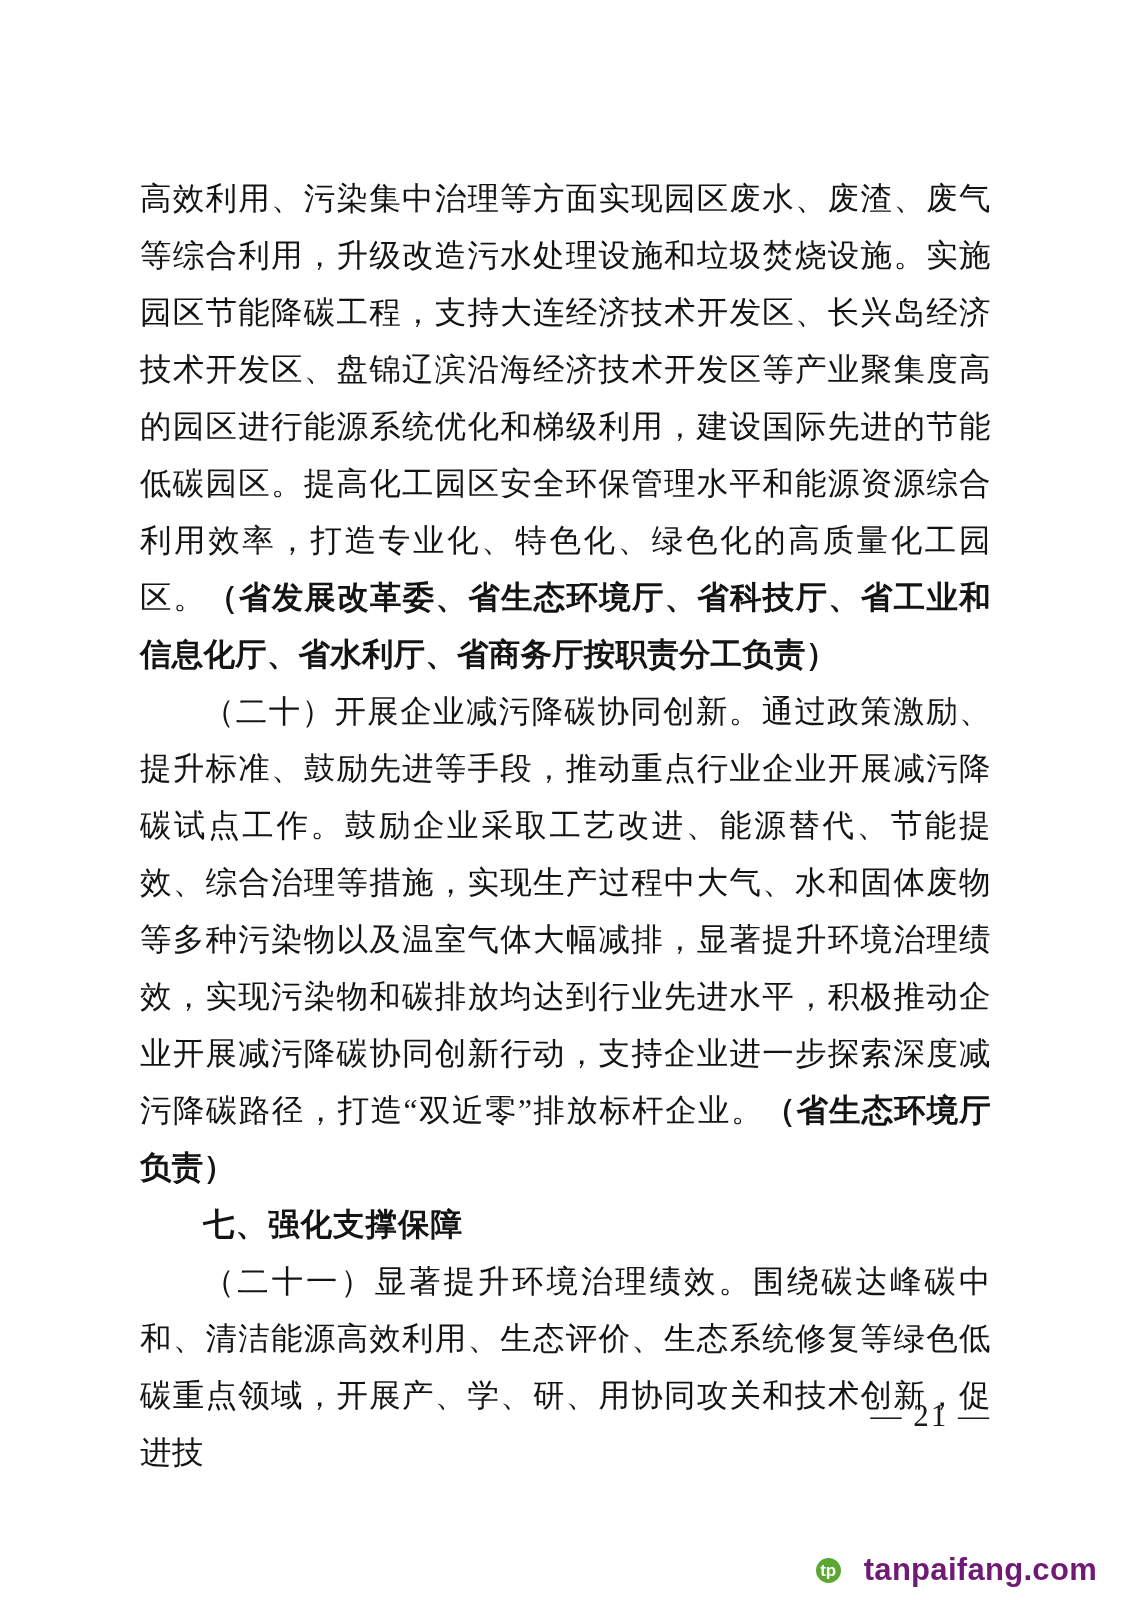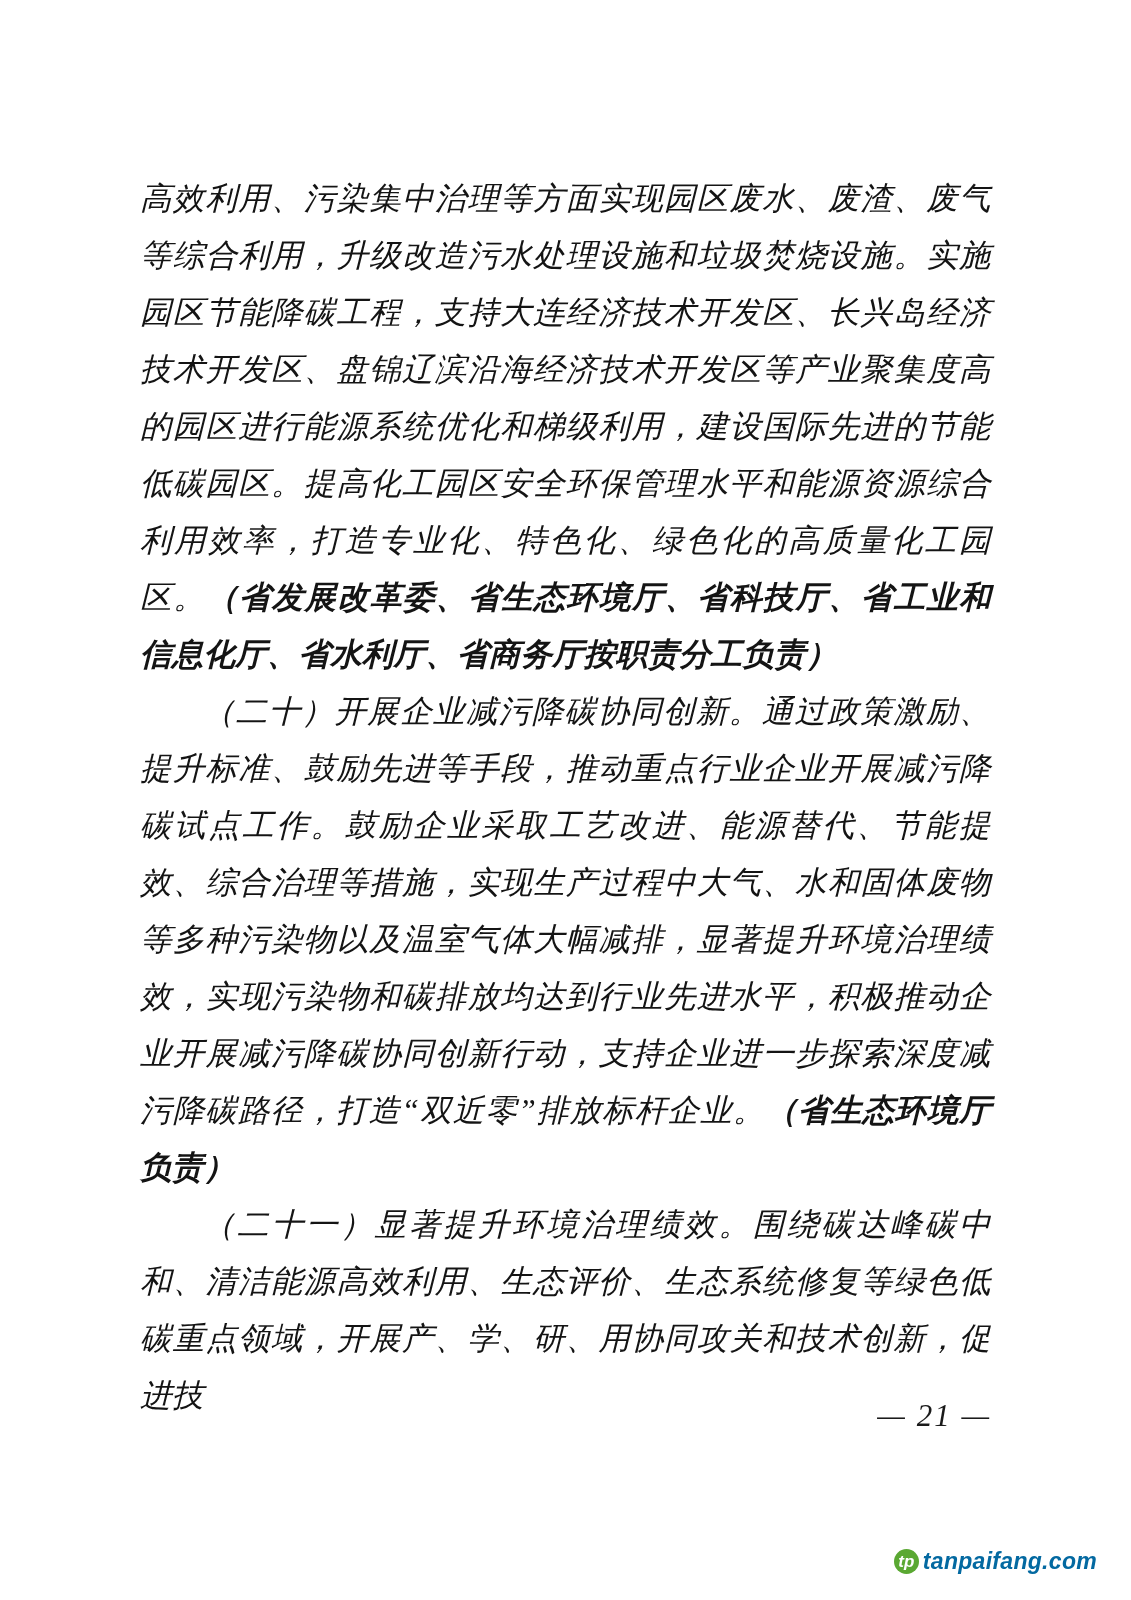--- a/index.html
+++ b/index.html
@@ -17,21 +17,20 @@
   }
 
   .page {
     position: absolute;
     left: 0;
     top: 0;
     width: 1131px;
     height: 1600px;
     box-sizing: border-box;
     padding: 170px 140px 14px 140px;
-    font-style: italic;
   }
 
   .doc-body {
     width: 851px;
   }
 
   p.para {
     margin: 0 0 0 0;
     font-size: 31.5px;
     line-height: 57px;
@@ -69,55 +68,56 @@
     top: 1398px;
     font-size: 31px;
     letter-spacing: 2px;
     color: #1a1a1a;
     font-family: "Liberation Serif", "DejaVu Serif", serif;
   }
 
   .watermark {
     position: absolute;
     right: 34px;
-    bottom: 25px;
+    bottom: 12px;
     display: flex;
     align-items: center;
-    gap: 4px;
+    gap: 23px;
   }
   .watermark .wm-mark {
     width: 25px;
     height: 25px;
     border-radius: 50%;
     background: #5aa832;
     color: #ffffff;
     font-family: "Liberation Sans", "DejaVu Sans", sans-serif;
     font-size: 17px;
     font-weight: bold;
     line-height: 25px;
     text-align: center;
   }
   .watermark .wm-text {
     font-family: "Liberation Sans", "DejaVu Sans", sans-serif;
-    font-size: 23px;
+    font-size: 31px;
     font-weight: bold;
-    color: #0369a1;
+    color: #701a75;
     letter-spacing: 0.3px;
   }
 </style>
 </head>
 <body>
 
 <div class="page">
   <div class="doc-body">
 
     <p class="para"><span>高效利用、污染集中治理等方面实现园区废水、废渣、废气等综合利用，升级改造污水处理设施和垃圾焚烧设施。实施园区节能降碳工程，支持大连经济技术开发区、长兴岛经济技术开发区、盘锦辽滨沿海经济技术开发区等产业聚集度高的园区进行能源系统优化和梯级利用，建设国际先进的节能低碳园区。提高化工园区安全环保管理水平和能源资源综合利用效率，打造专业化、特色化、绿色化的高质量化工园区。</span><span class="bold-seg">（省发展改革委、省生态环境厅、省科技厅、省工业和信息化厅、省水利厅、省商务厅按职责分工负责）</span></p>
 
     <p class="para indent"><span>（二十）开展企业减污降碳协同创新。通过政策激励、提升标准、鼓励先进等手段，推动重点行业企业开展减污降碳试点工作。鼓励企业采取工艺改进、能源替代、节能提效、综合治理等措施，实现生产过程中大气、水和固体废物等多种污染物以及温室气体大幅减排，显著提升环境治理绩效，实现污染物和碳排放均达到行业先进水平，积极推动企业开展减污降碳协同创新行动，支持企业进一步探索深度减污降碳路径，打造“双近零”排放标杆企业。</span><span class="bold-seg">（省生态环境厅负责）</span></p>
 
+    <h2 class="section-head">七、强化支撑保障</h2>
 
     <p class="para indent"><span>（二十一）显著提升环境治理绩效。围绕碳达峰碳中和、清洁能源高效利用、生态评价、生态系统修复等绿色低碳重点领域，开展产、学、研、用协同攻关和技术创新，促进技</span></p>
 
   </div>
 
   <div class="page-number">— 21 —</div>
 
   <div class="watermark">
     <span class="wm-mark">tp</span>
     <span class="wm-text">tanpaifang.com</span>

